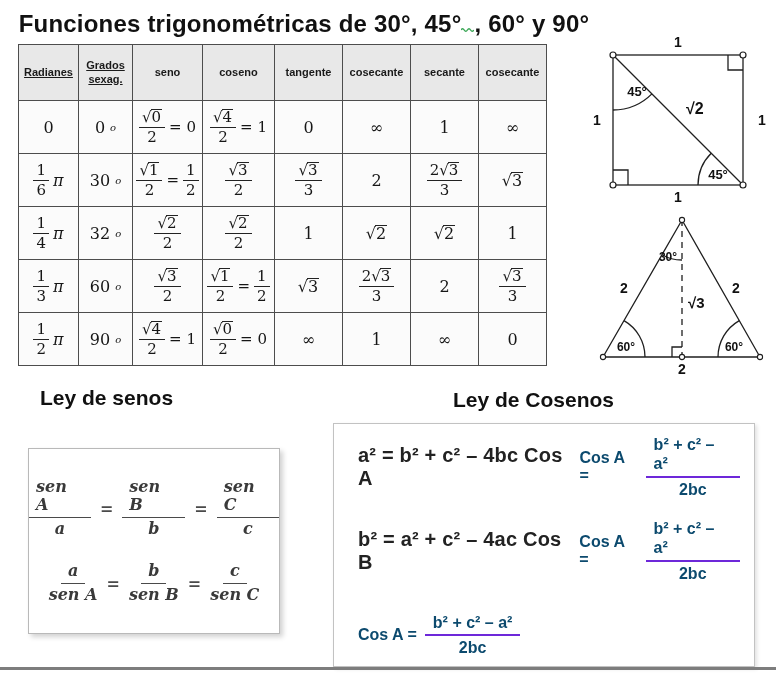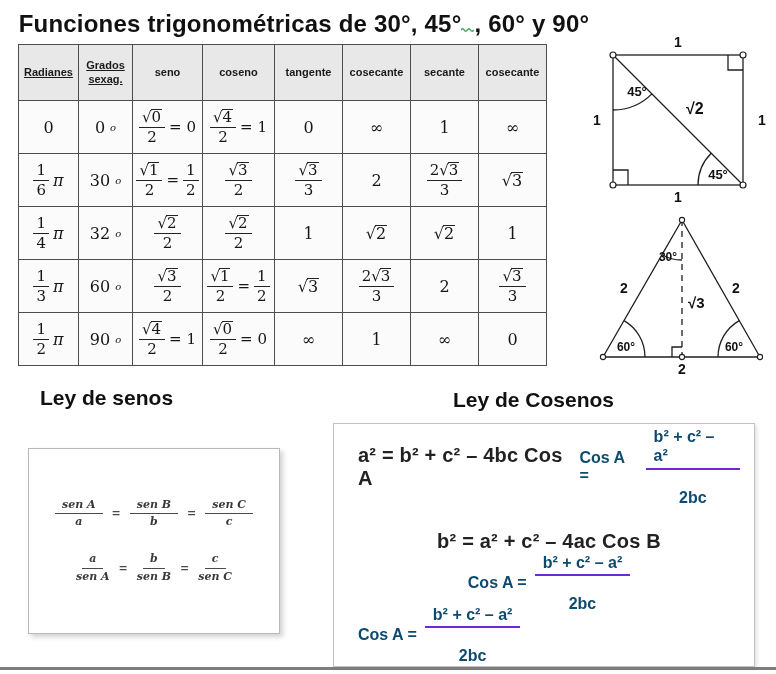--- a/index.html
+++ b/index.html
@@ -38,37 +38,37 @@
 
   
   .sec-heading{position:absolute;font-size:21px;font-weight:bold;color:#111;white-space:nowrap;}
 
   
   .sines-box{position:absolute;left:28px;top:448px;width:250px;height:184px;background:#fff;
              border:1px solid #b9b9b9;box-shadow:3px 3px 5px rgba(0,0,0,.18);
              display:flex;flex-direction:column;align-items:center;justify-content:center;gap:24px;
              font-family:"DejaVu Serif","Liberation Serif",serif;font-style:italic;font-weight:600;
              color:#3a3a3a;}
-  .sines-line{display:flex;align-items:center;gap:9px;font-size:11px;}
+  .sines-line{display:flex;align-items:center;gap:9px;font-size:16px;}
   .sfrac{display:inline-flex;flex-direction:column;align-items:center;line-height:1.15;}
   .sfrac .sn{border-bottom:1.5px solid #4a4a4a;padding:0 7px 2px;}
   .sfrac .sd{padding-top:2px;}
   .seq{font-style:normal;color:#4a4a4a;}
 
   
   .cos-box{position:absolute;left:333px;top:423px;width:420px;height:242px;background:#fff;
            border:1px solid #c2c2c2;box-shadow:2px 2px 4px rgba(0,0,0,.12);overflow:hidden;}
   .cos-row{position:absolute;left:24px;right:14px;height:54px;
            display:flex;align-items:center;justify-content:space-between;}
-  .cos-row.r0{top:16px;} .cos-row.r1{top:106px;flex-direction:column;} .cos-row.r2{top:184px;}
+  .cos-row.r0{top:16px;} .cos-row.r1{top:100px;} .cos-row.r2{top:184px;}
   .cformula{font-size:20px;font-weight:600;color:#222;letter-spacing:.2px;}
   .cright{display:flex;align-items:center;gap:8px;font-size:16px;font-weight:600;color:#0c4a6e;}
   .cfrac{display:inline-flex;flex-direction:column;align-items:center;line-height:1.2;}
   .cfrac .cn{border-bottom:2px solid #6d28d9;padding:0 8px 2px;}
-  .cfrac .cd{padding-top:18px;}
+  .cfrac .cd{padding-top:2px;}
 
   .bottom-line{position:absolute;left:0;top:667px;width:776px;height:3px;background:#7d7d7d;}
 </style>
 </head>
 <body>
 
 <div id="stage">
 
   <div class="title">
     <span>Funciones trigonométricas de 30°, 45°</span><span class="squiggle"><svg width="13" height="12" viewBox="0 0 13 12">

